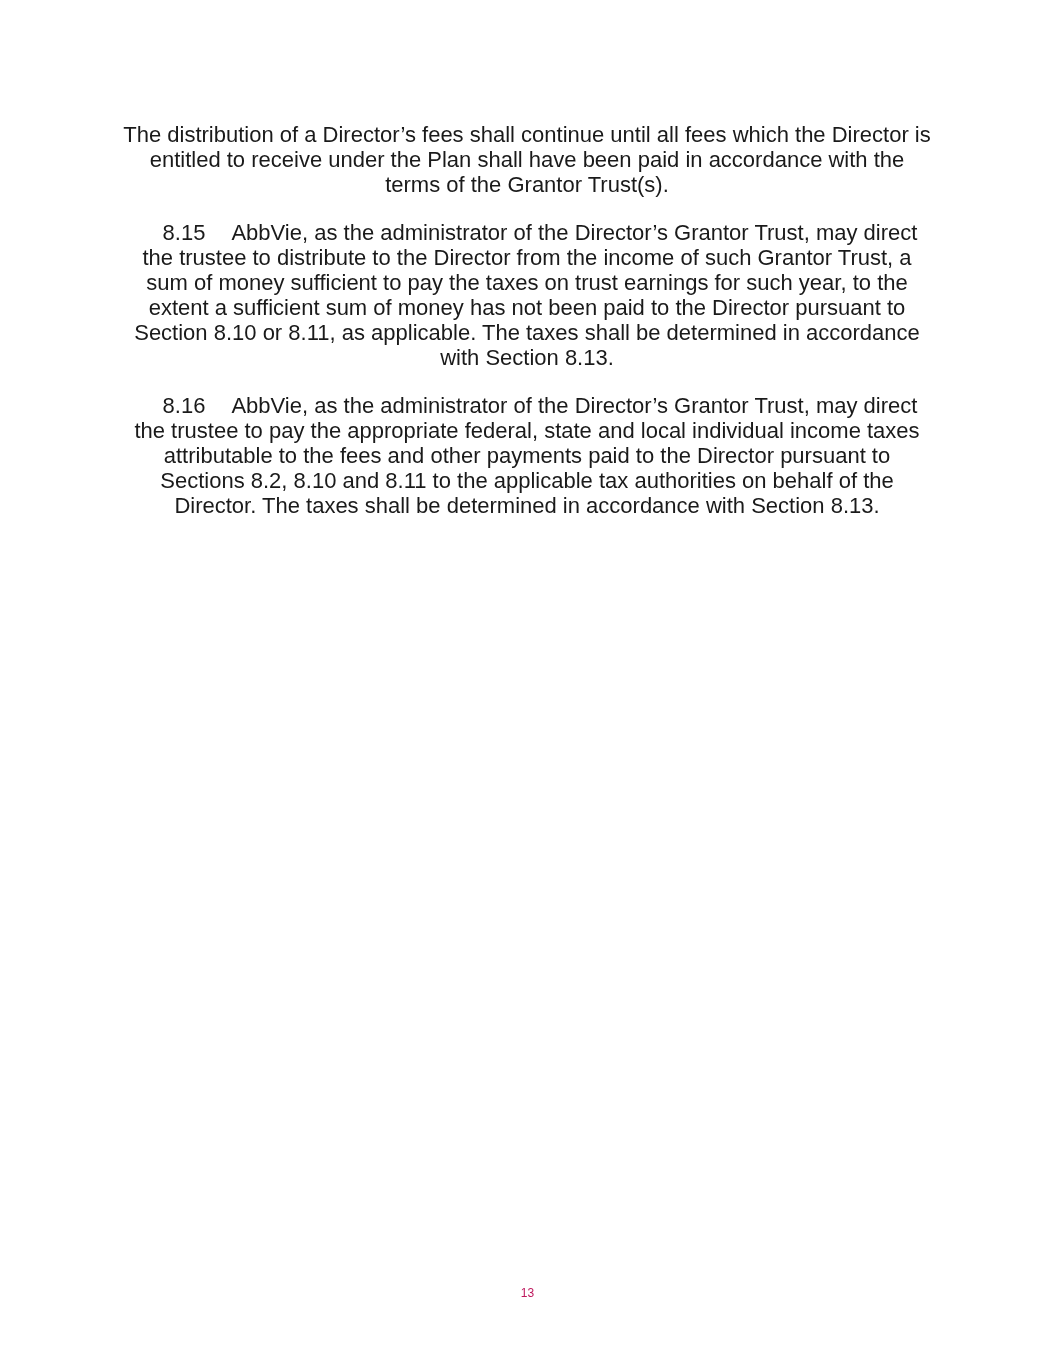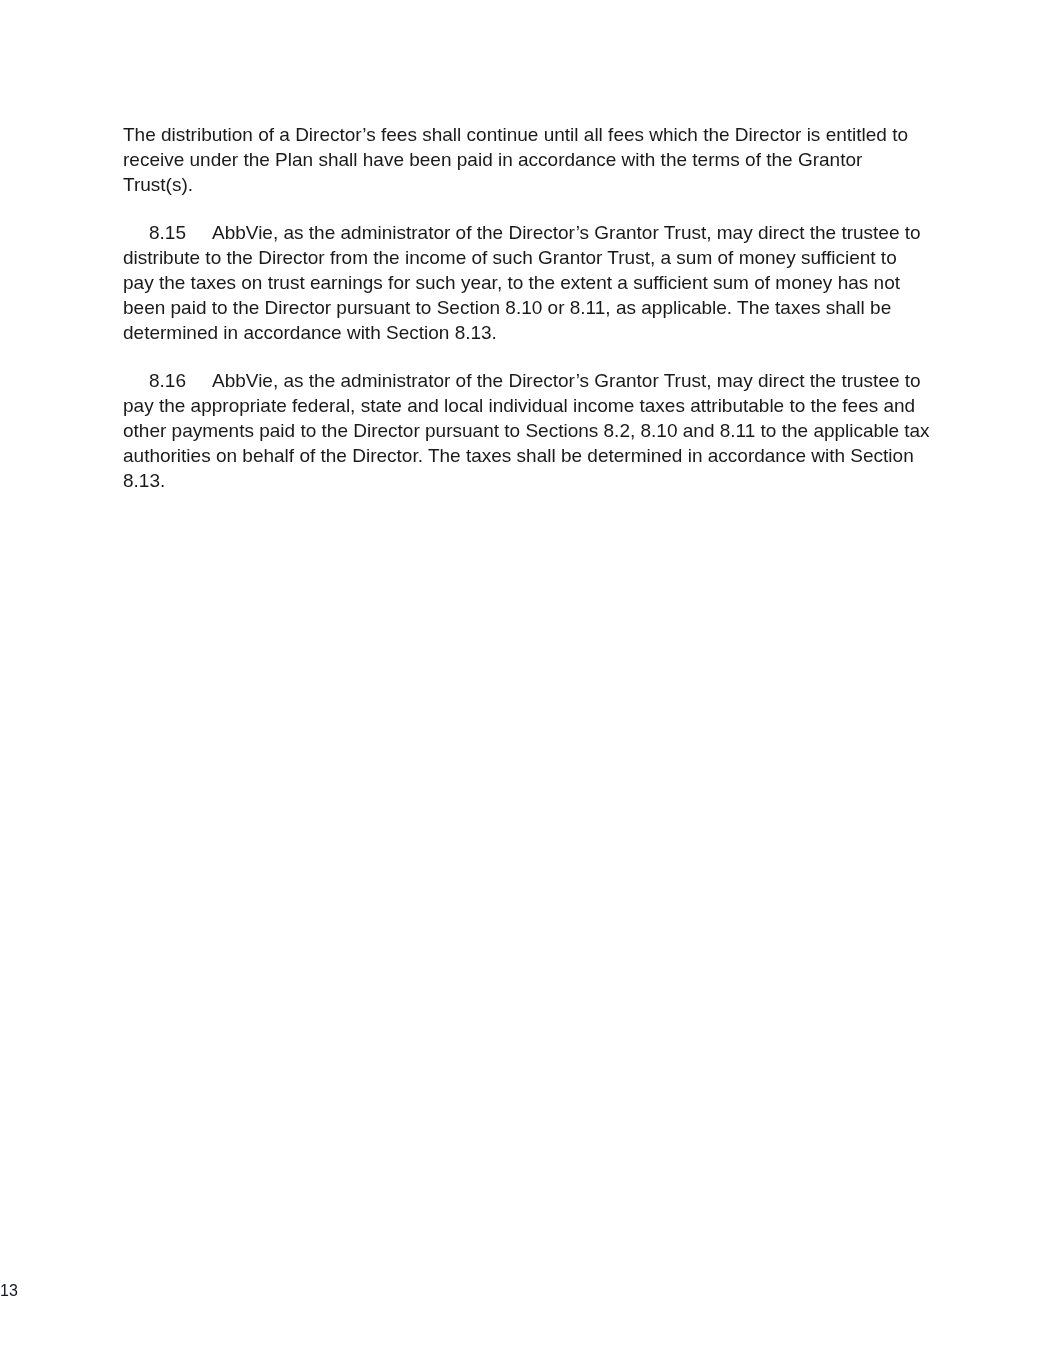--- a/index.html
+++ b/index.html
@@ -14,40 +14,41 @@
     background: #ffffff;
     font-family: "Liberation Sans", sans-serif;
     color: #1a1a1a;
     overflow: hidden;
   }
   .doc-content {
     position: absolute;
     top: 122px;
     left: 123px;
     width: 808px;
-    font-size: 19px;
+    font-size: 22px;
     line-height: 25px;
-    text-align: left;
+    text-align: center;
   }
   .doc-paragraph {
     margin: 0 0 23px 0;
   }
   .section-number {
     display: inline-block;
     min-width: 37px;
     margin-left: 26px;
     margin-right: 26px;
   }
   .page-number {
     position: absolute;
     bottom: 65px;
     left: 0;
     width: 100%;
-    font-size: 16px;
-    color: #0f172a;
+    text-align: center;
+    font-size: 12px;
+    color: #be185d;
   }
 </style>
 </head>
 <body>
 
 <div class="doc-page">
   <div class="doc-content">
 
     <p class="doc-paragraph">
       <span>The distribution of a Director’s fees shall continue until all fees which the Director is entitled to receive under the Plan shall have been paid in accordance with the terms of the Grantor Trust(s).</span>

